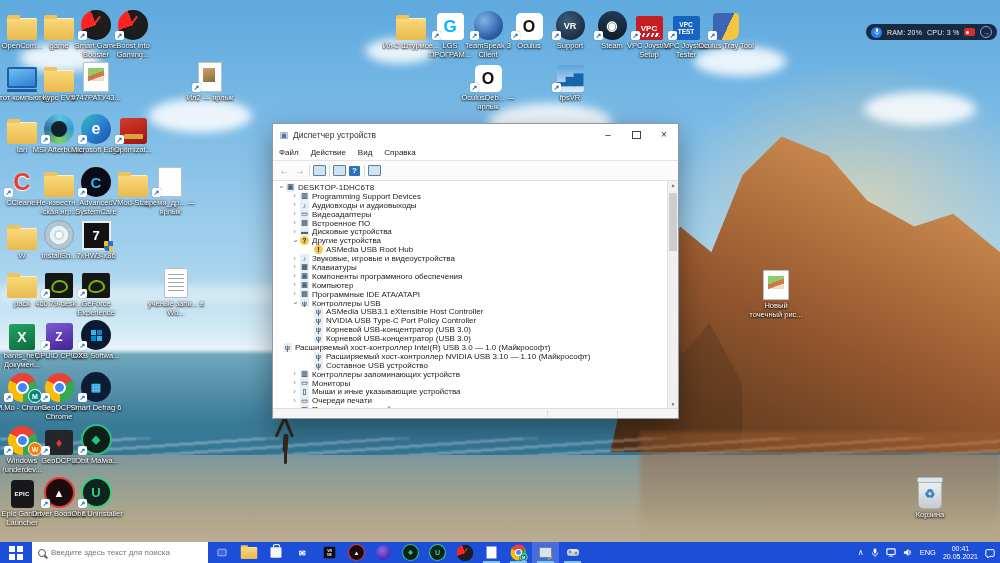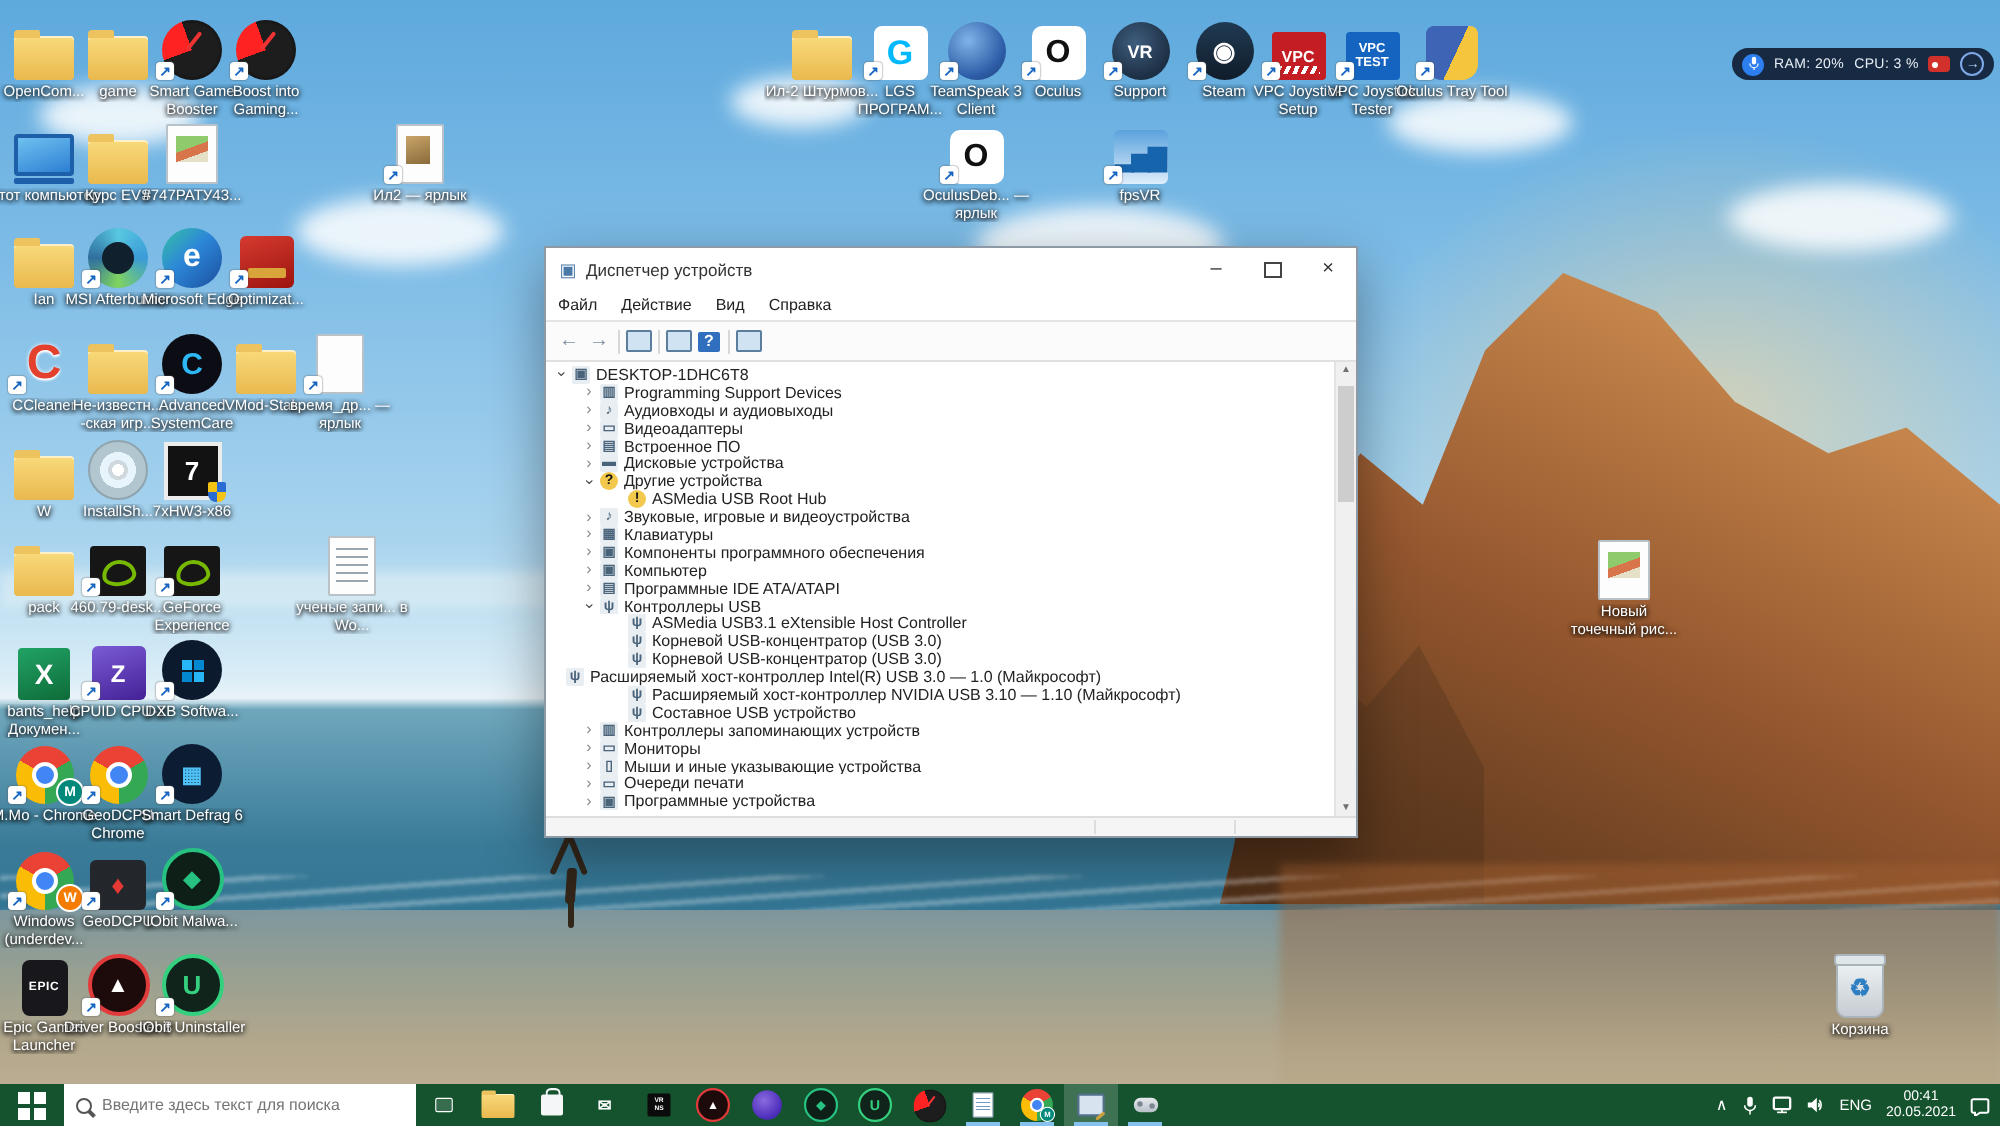--- a/index.html
+++ b/index.html
@@ -143,21 +143,21 @@
   .chev.exp{transform:rotate(90deg);color:#444;}
   .ticon{width:9px;height:9px;flex:none;margin:0 3px 0 1px;display:flex;align-items:center;justify-content:center;
     font-size:7px;border-radius:1px;background:#e9eef3;color:#49637a;font-weight:700;}
   .ticon.warn{background:#f2c94c;color:#111;border-radius:50%;font-size:7px;}
   .vsb{position:absolute;right:0;top:0;bottom:0;width:10px;background:#f0f0f0;border-left:1px solid #e2e2e2;}
   .vsb .arr{position:absolute;left:0;right:0;text-align:center;font-size:5px;color:#707070;}
   .vsb .thumb{position:absolute;left:1px;right:1px;top:12px;height:58px;background:#cdcdcd;}
   .statusbar{height:9px;background:#f5f5f5;border-top:1px solid #ddd;position:relative;}
   .statusbar i{position:absolute;top:1px;bottom:1px;width:1px;background:#ddd;}
   
-  .taskbar{position:absolute;left:0;bottom:0;width:1000px;height:21px;background:#14532d;display:flex;align-items:center;z-index:50;}
+  .taskbar{position:absolute;left:0;bottom:0;width:1000px;height:21px;background:#1d4ed8;display:flex;align-items:center;z-index:50;}
   .tb-start{width:32px;height:21px;display:flex;align-items:center;justify-content:center;position:relative;}
   .tb-search{width:176px;height:21px;background:#fff;display:flex;align-items:center;gap:5px;padding:0 6px;box-sizing:border-box;}
   .mag{width:6px;height:6px;border:1.5px solid #555;border-radius:50%;position:relative;flex:none;}
   .mag::after{content:"";position:absolute;width:4px;height:1.5px;background:#555;left:5px;top:6px;transform:rotate(45deg);}
   .tb-search input{border:none;outline:none;flex:1;font-size:8px;font-family:"Liberation Sans",sans-serif;color:#333;background:transparent;padding:0;}
   .tb-apps{display:flex;height:21px;}
   .tb-app{width:27px;height:21px;display:flex;align-items:center;justify-content:center;position:relative;}
   .tb-app .scale{transform:scale(.55);display:flex;align-items:center;justify-content:center;}
   .tb-app.running::after{content:"";position:absolute;left:5px;right:5px;bottom:0;height:2px;background:#86c1ef;}
   .tb-app.active{background:rgba(255,255,255,.18);}
@@ -505,21 +505,21 @@
         </div>
         <div class="dlabel">OculusDeb... — ярлык</div>
       </div>
       <div class="desk-icon" style="left: 542px; top: 60px;">
         <div class="icon-box">
           <div class="dicon i-fpsvr" style="white-space: pre-line;">▂▅▇</div>
           <span class="sc">↗</span>
         </div>
         <div class="dlabel">fpsVR</div>
       </div>
-      <div class="desk-icon" style="left: 784px; top: 268px; justify-content: center;">
+      <div class="desk-icon" style="left: 748px; top: 268px; justify-content: center;">
         <div class="icon-box">
           <div class="dicon i-imgdoc"></div>
         </div>
         <div class="dlabel">Новый точечный рис...</div>
       </div>
       <div class="desk-icon" style="left: 902px; top: 477px;">
         <div class="icon-box">
           <div class="dicon i-recycle" style="white-space: pre-line;">♻</div>
         </div>
         <div class="dlabel">Корзина</div>
@@ -644,20 +644,25 @@
           </div>
           <div class="trow" style="padding-left: 17px;">
             <span class="chev exp">›</span>
             <span class="ticon">ψ</span>
             <span>Контроллеры USB</span>
           </div>
           <div class="trow" style="padding-left: 31px;">
             <span class="chev"></span>
             <span class="ticon">ψ</span>
             <span>ASMedia USB3.1 eXtensible Host Controller</span>
+          </div>
+          <div class="trow" style="padding-left: 31px;">
+            <span class="chev"></span>
+            <span class="ticon">ψ</span>
+            <span>NVIDIA USB Type-C Port Policy Controller</span>
           </div>
           <div class="trow" style="padding-left: 31px;">
             <span class="chev"></span>
             <span class="ticon">ψ</span>
             <span>Корневой USB-концентратор (USB 3.0)</span>
           </div>
           <div class="trow" style="padding-left: 31px;">
             <span class="chev"></span>
             <span class="ticon">ψ</span>
             <span>Корневой USB-концентратор (USB 3.0)</span>

